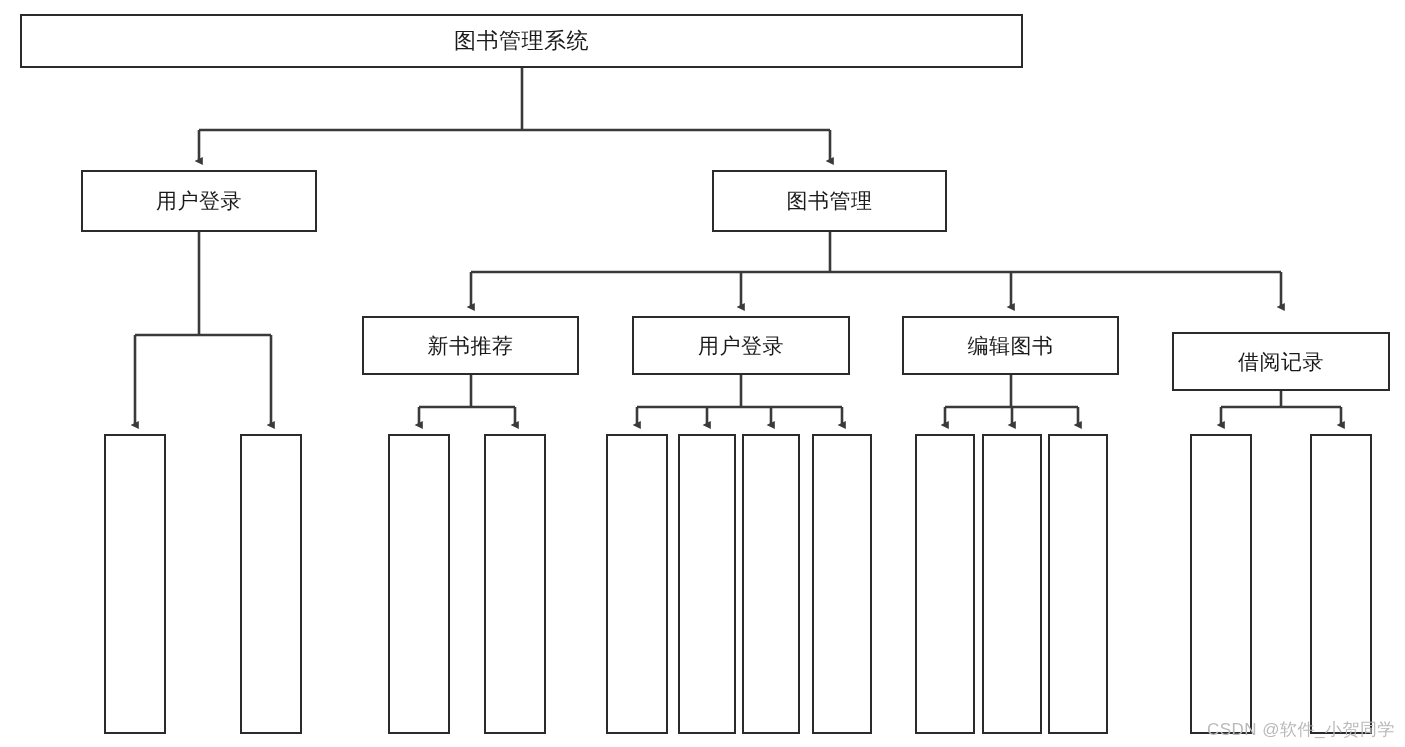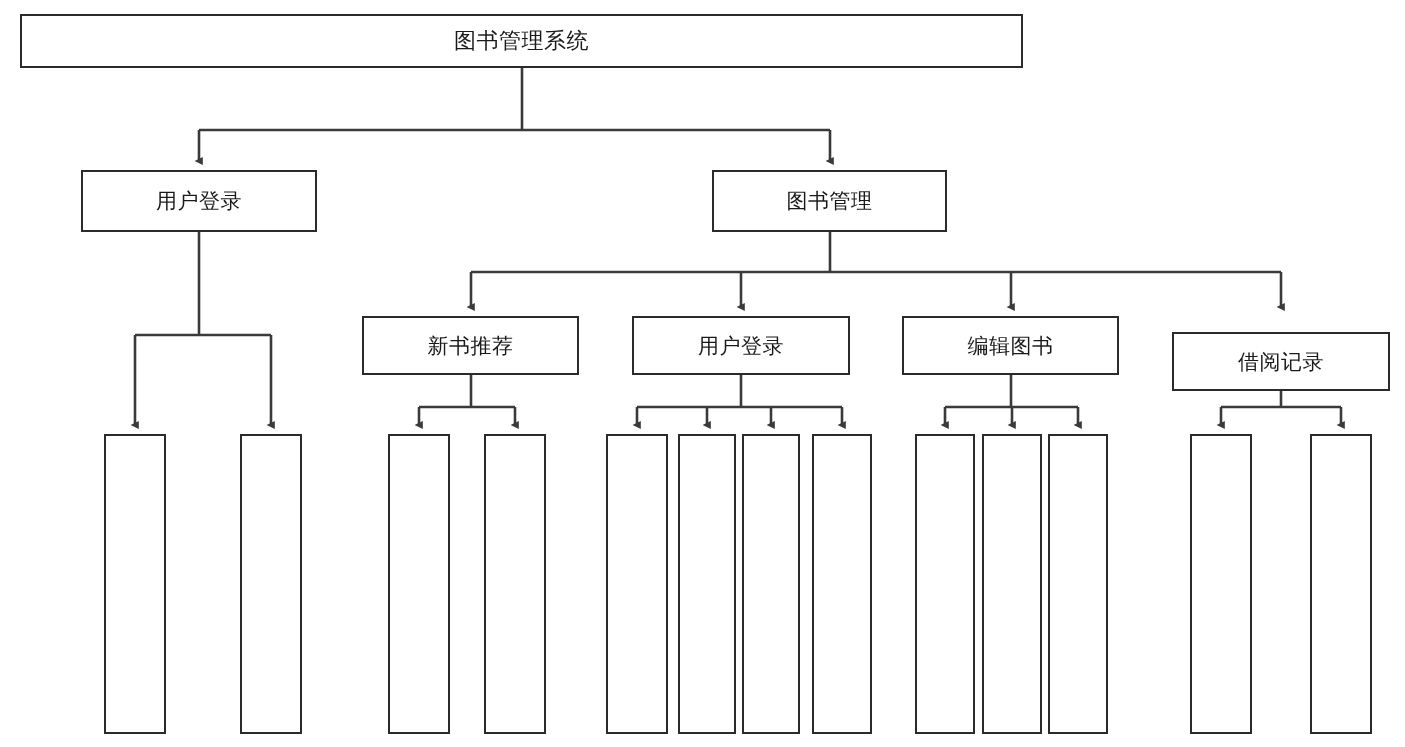--- a/index.html
+++ b/index.html
@@ -180,13 +180,14 @@
         <span class="node-label">确认归还（管理员）</span>
       </div>
       <div class="node vertical" id="node-leaf-add-rec" style="left: 1190px; top: 434px; width: 62px; height: 300px;">
         <span class="node-label">新增借阅记录</span>
       </div>
       <div class="node vertical" id="node-leaf-query-rec" style="left: 1310px; top: 434px; width: 62px; height: 300px;">
         <span class="node-label">查询借阅记录</span>
       </div>
     </div>
 
+  <div id="watermark">CSDN @软件_小贺同学</div>
 </div>
 
 </body></html>

